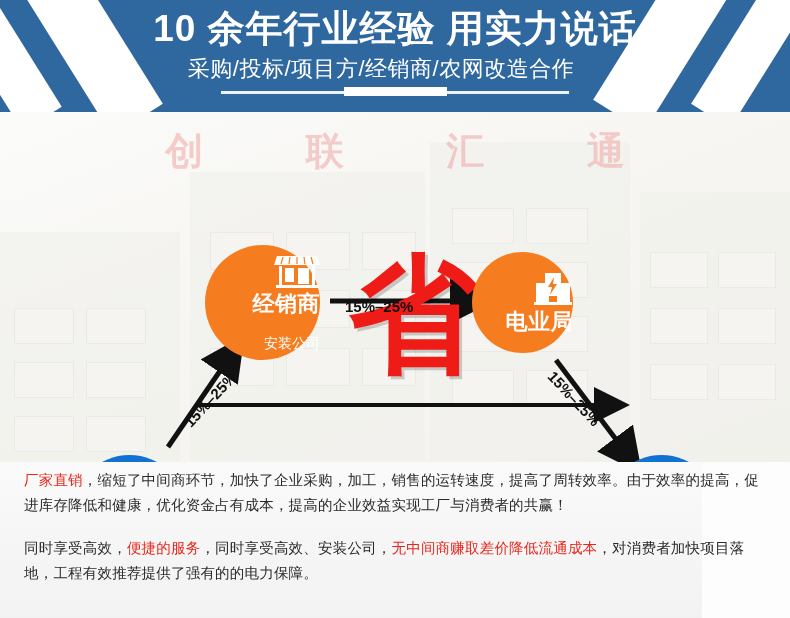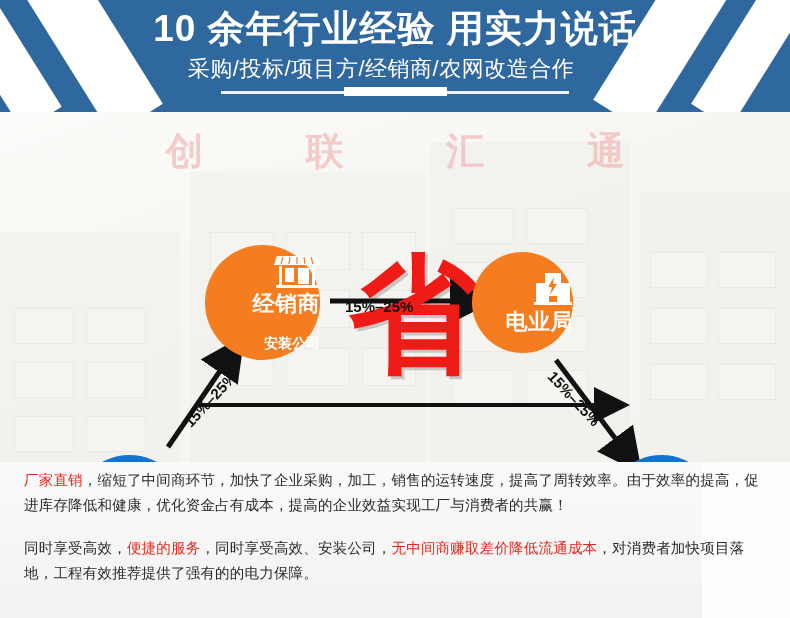--- a/index.html
+++ b/index.html
@@ -53,21 +53,21 @@
     position:absolute;top:14px;width:100%;text-align:center;
     font-size:38px;font-weight:bold;color:#f0a7a4;opacity:.55;
     letter-spacing:46px;white-space:nowrap;text-indent:46px;
   }
 
   
   .node{position:absolute;border-radius:50%;display:flex;flex-direction:column;
     align-items:flex-end;justify-content:center;color:#fff;text-align:center;}
   .node .ic{display:block;}
   .node .t1{font-size:22px;font-weight:bold;line-height:24px;letter-spacing:.5px;}
-  .node .t2{font-size:14px;line-height:17px;margin-top:19px;font-weight:bold;}
+  .node .t2{font-size:14px;line-height:17px;margin-top:19px;}
 
   #node-dealer{left:205px;top:133px;width:115px;height:115px;background:#f57c1f;}
   #node-power {left:472px;top:140px;width:101px;height:101px;background:#f57c1f;}
   #node-brand {left:72px;top:343px;width:115px;height:115px;background:#1272d2;}
   #node-cons  {left:604px;top:343px;width:115px;height:115px;background:#1272d2;}
 
   
   .lbl{position:absolute;font-size:15px;font-weight:bold;color:#111;white-space:nowrap;}
   #lbl-top{left:345px;top:186px;}
   #lbl-left{left:176px;top:279px;transform:rotate(-47deg);transform-origin:center;}

